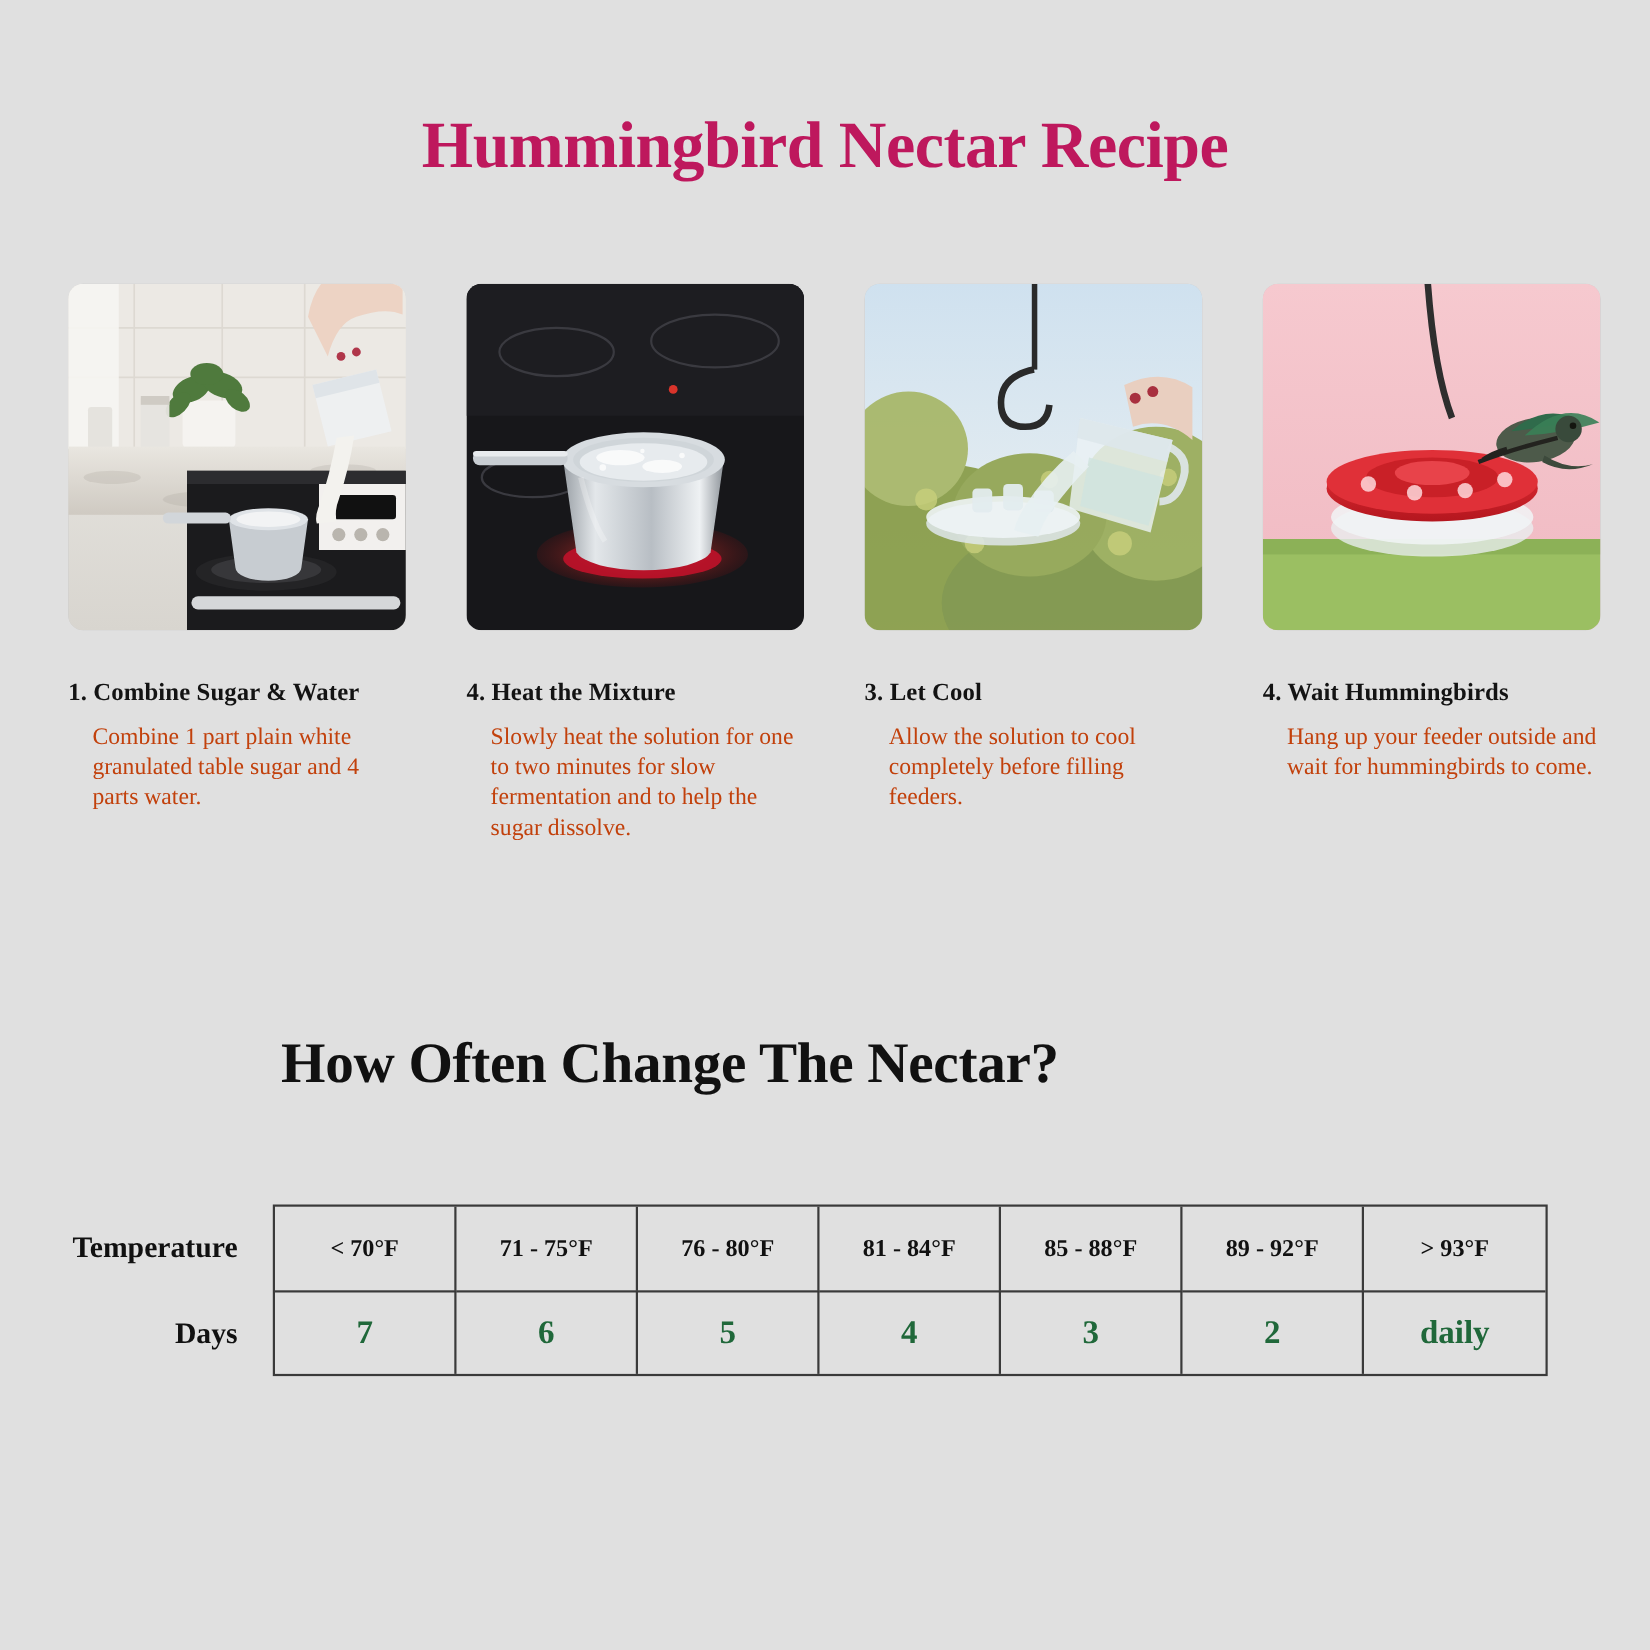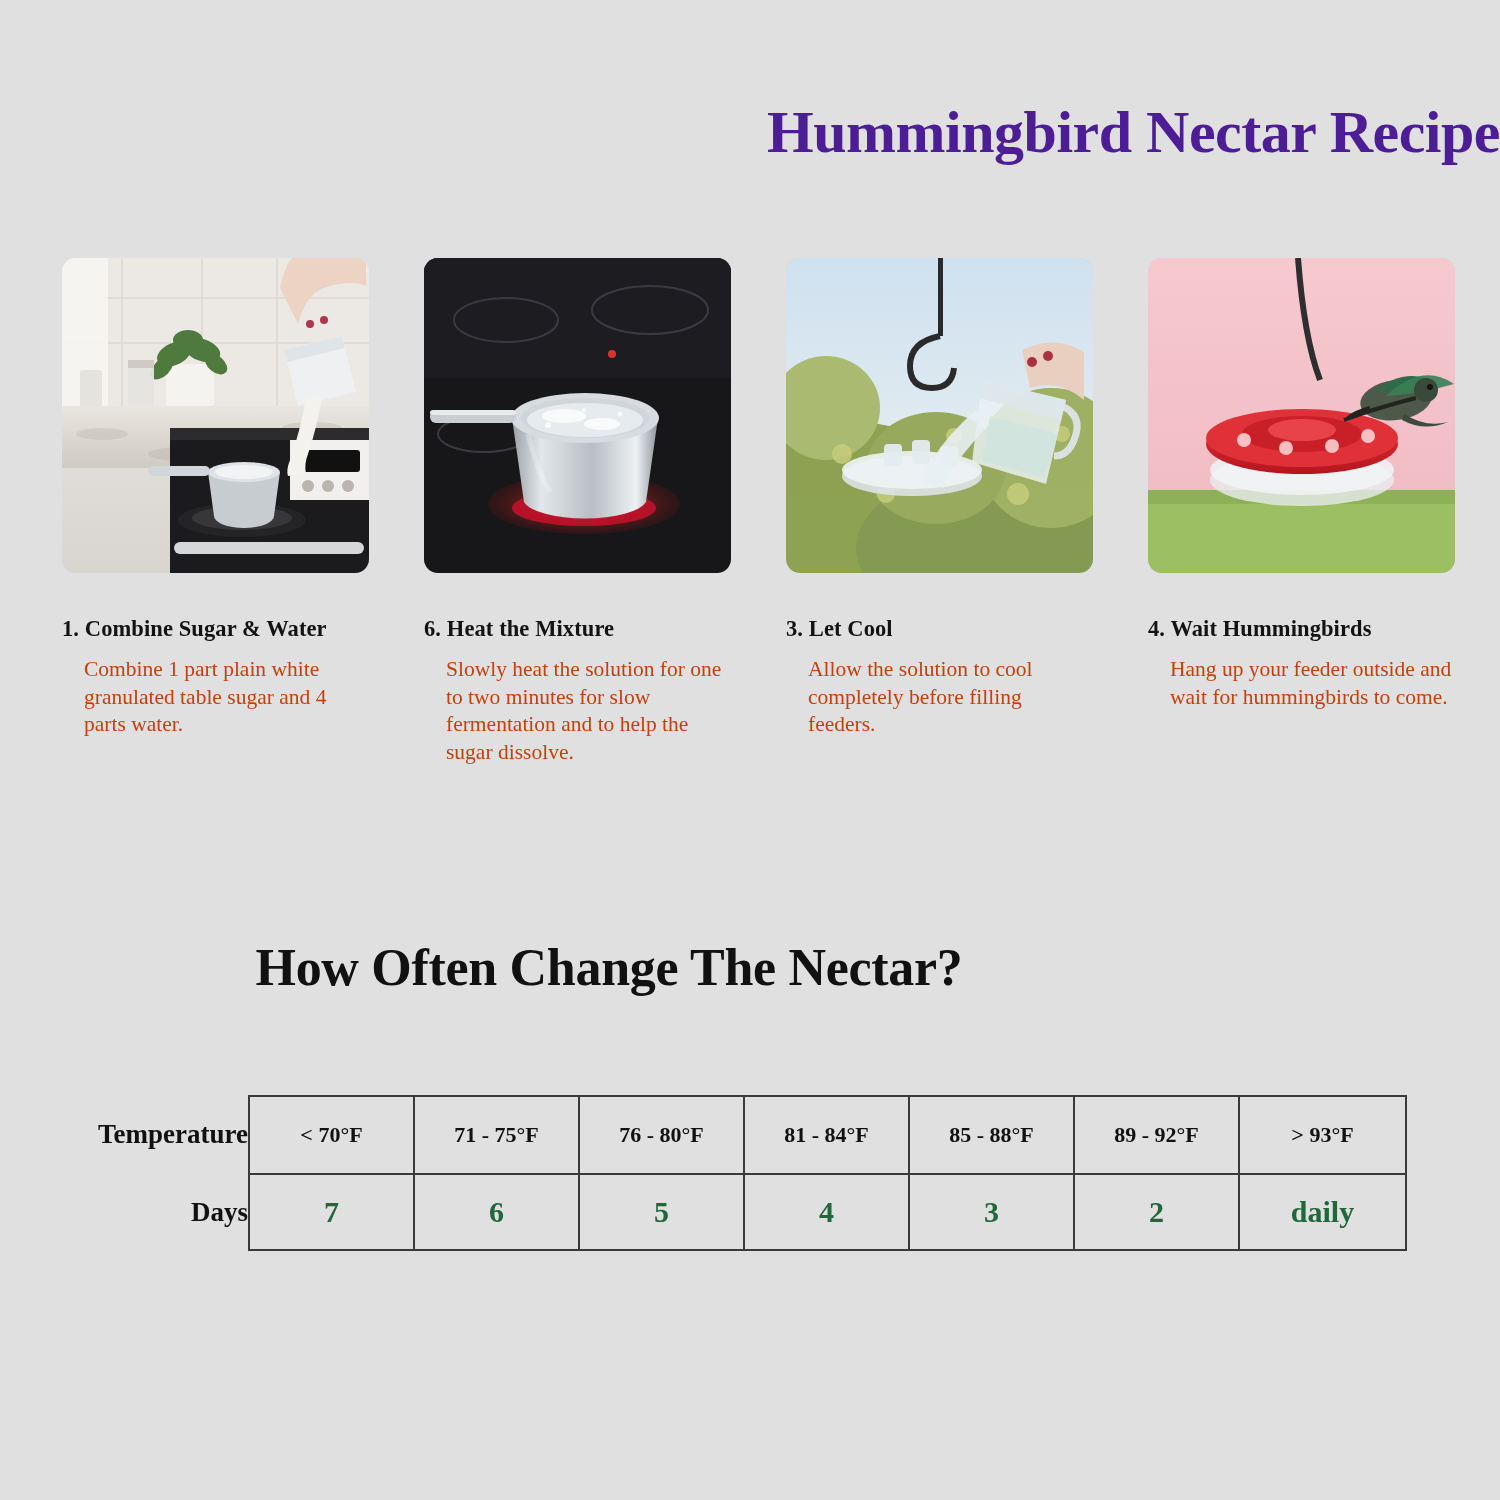--- a/index.html
+++ b/index.html
@@ -20,25 +20,25 @@
     height: 1500px;
     background: #e0e0e0;
   }
 
   
   .main-title {
     position: absolute;
     top: 98px;
     left: 0;
     width: 1500px;
-    text-align: right;
+    text-align: center;
     font-size: 60px;
     font-weight: bold;
     letter-spacing: -0.5px;
-    color: #4c1d95;
+    color: #be185d;
   }
 
   
   .steps {
     position: absolute;
     top: 258px;
     left: 62px;
     width: 1376px;
     display: flex;
     gap: 55px;
@@ -99,21 +99,21 @@
   .row-labels {
     width: 218px;
     display: flex;
     flex-direction: column;
   }
   .row-label {
     height: 78px;
     display: flex;
     align-items: center;
     justify-content: flex-end;
-    padding-right: 0;
+    padding-right: 32px;
     font-size: 27px;
     font-weight: bold;
     color: #111;
   }
   .grid {
     border: 2px solid #3a3a3a;
     display: flex;
     flex-direction: column;
   }
   .grid-row {
@@ -281,21 +281,21 @@
             <circle cx="196" cy="156" r="2.5"></circle>
             <circle cx="160" cy="152" r="2"></circle>
           </g>
 
           <rect x="6" y="152" width="86" height="13" rx="6" fill="#c9ced3"></rect>
           <rect x="6" y="152" width="86" height="5" rx="3" fill="#e8ebee"></rect>
 
           <path d="M104 176 q10 40 22 58" stroke="#ffffff" stroke-width="5" opacity="0.25" fill="none"></path>
         </svg>
       </div>
-      <div class="step-title">6. Heat the Mixture</div>
+      <div class="step-title">4. Heat the Mixture</div>
       <div class="step-body">Slowly heat the solution for one to two minutes for slow fermentation and to help the sugar dissolve.</div>
     </div>
 
     <div class="step">
       <div class="step-photo">
         <svg viewBox="0 0 307 315" preserveAspectRatio="xMidYMid slice">
           <defs>
             <linearGradient id="sky3" x1="0" y1="0" x2="0" y2="1">
               <stop offset="0" stop-color="#cfe1ef"></stop>
               <stop offset="1" stop-color="#eef2f2"></stop>

